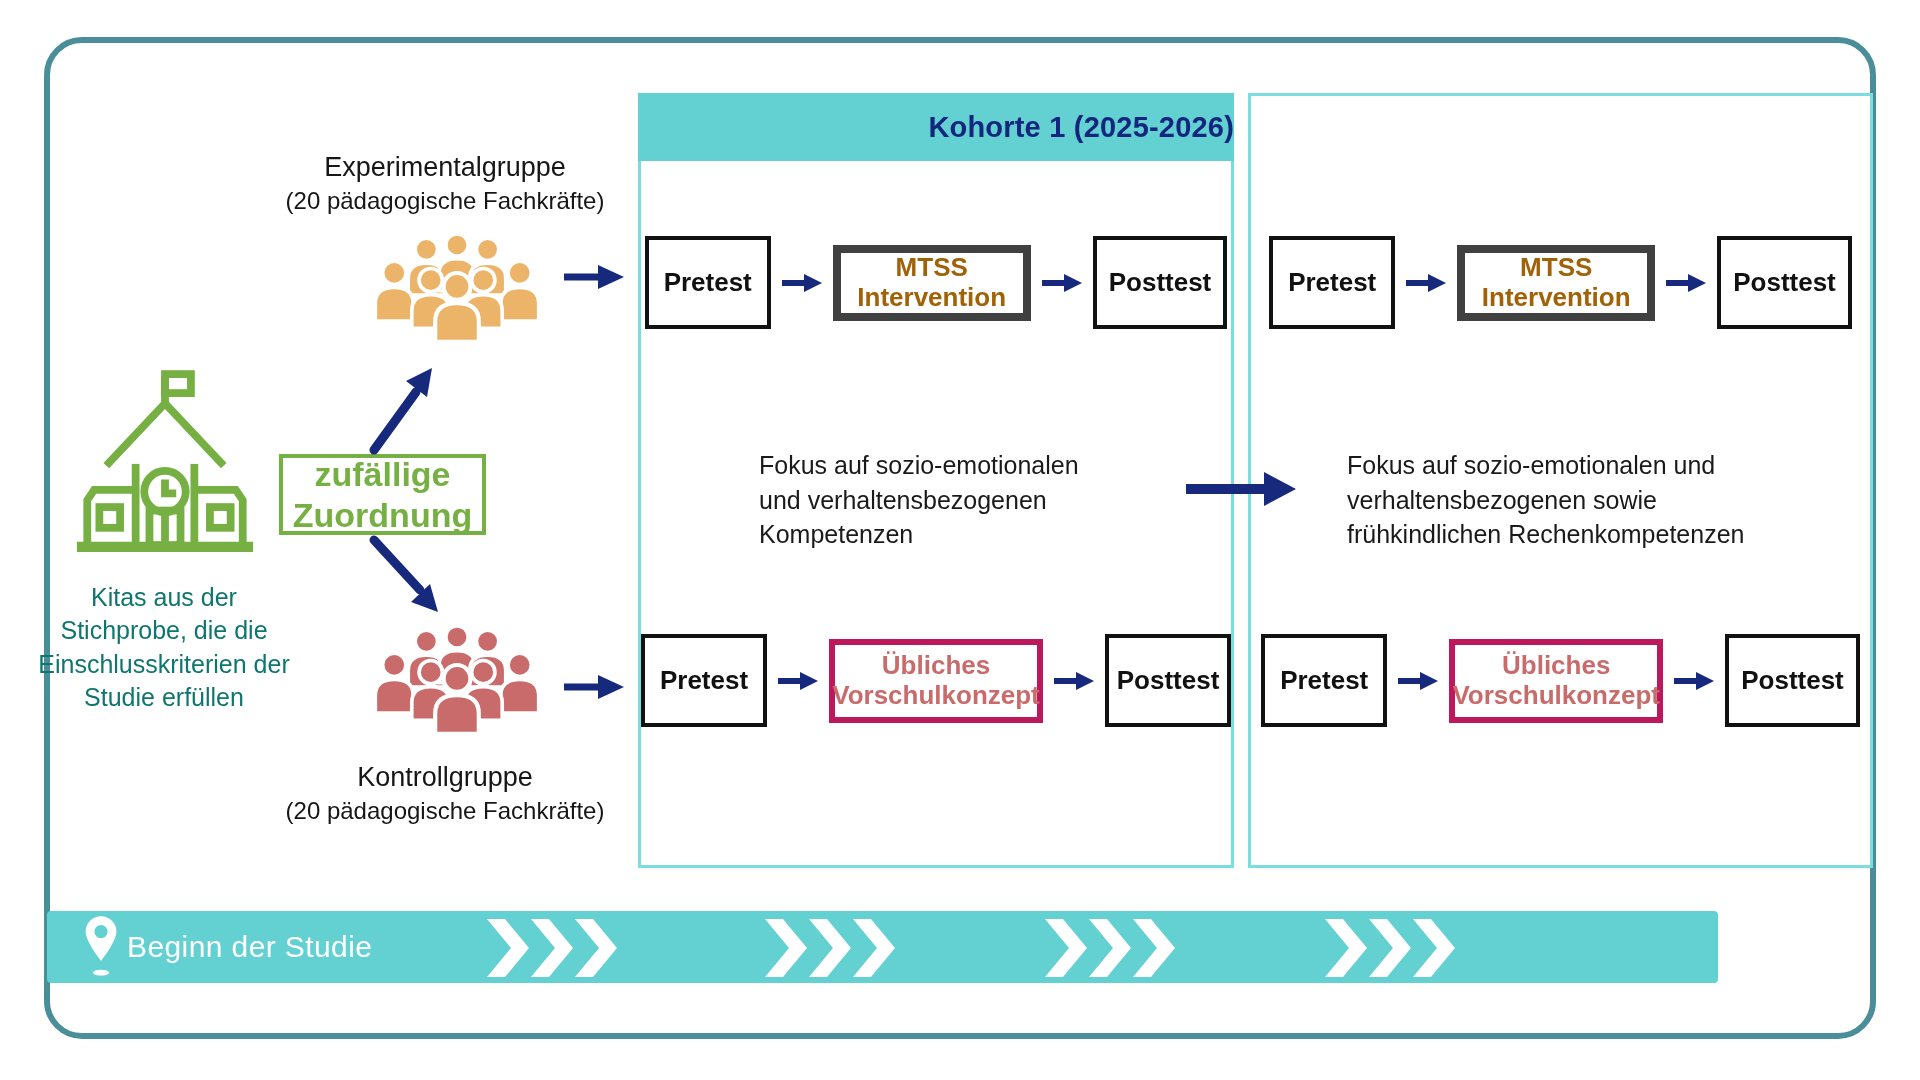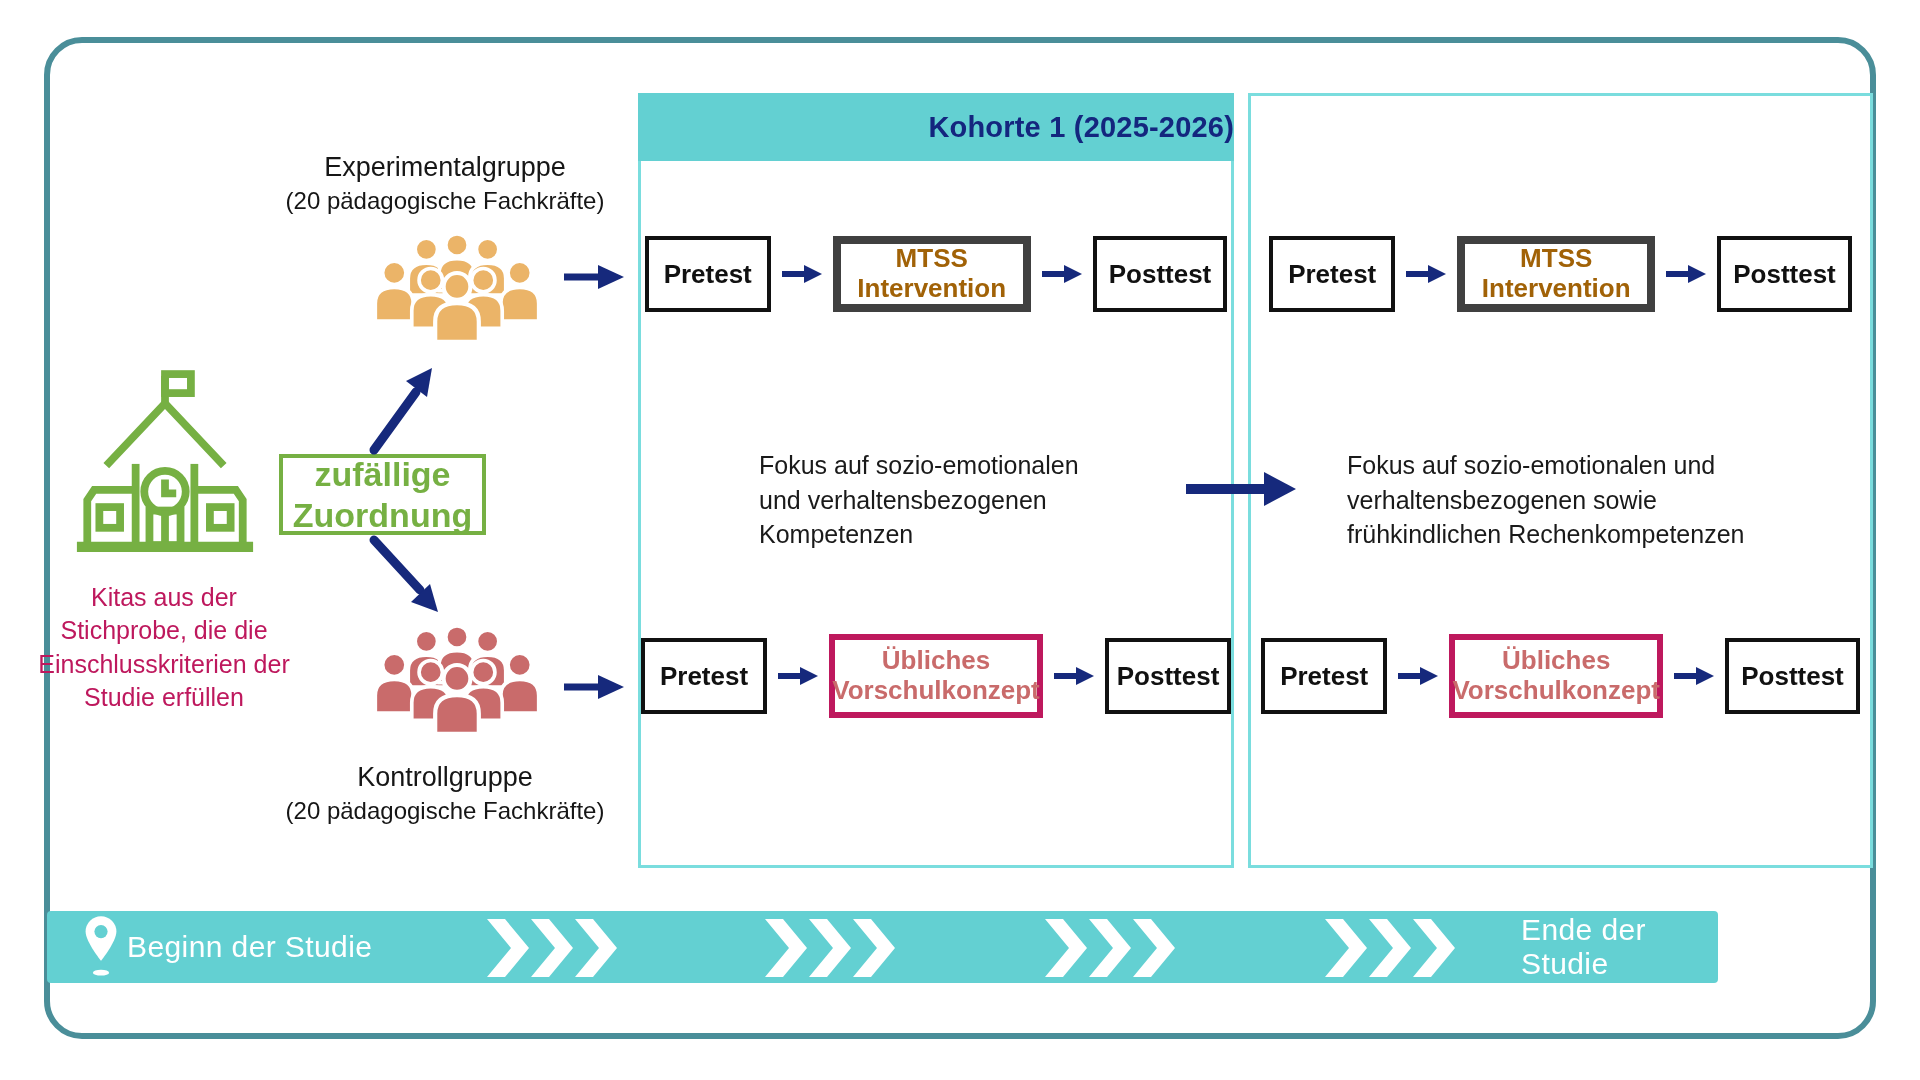--- a/index.html
+++ b/index.html
@@ -8,21 +8,21 @@
     font-family:"Liberation Sans", sans-serif;color:#161616;overflow:hidden;
   }
   .frame{
     position:absolute;left:44px;top:37px;width:1820px;height:990px;
     border:6px solid #4A8E99;border-radius:38px;background:transparent;
   }
   
   .school-icon{position:absolute;left:70px;top:362px;}
   .source-note{
     position:absolute;left:30px;top:556px;width:268px;text-align:center;
-    font-size:25px;line-height:1.33;color:#be185d;
+    font-size:25px;line-height:1.33;color:#0f766e;
   }
   .rand-box{
     position:absolute;left:279px;top:454px;width:207px;height:81px;
     border:4px solid #76B043;background:#fff;box-sizing:border-box;
     display:flex;align-items:center;justify-content:center;text-align:center;
     color:#76B043;font-weight:bold;font-size:34px;line-height:1.2;padding:4px 18px;
   }
   .group-label{position:absolute;width:360px;text-align:center;}
   .group-label .gname{font-weight:normal;font-size:27px;display:block;}
   .group-label .gdetail{font-size:24px;display:block;margin-top:4px;}
@@ -47,21 +47,21 @@
   .flow-row{
     position:absolute;left:0;right:0;display:flex;align-items:center;
     justify-content:center;gap:8px;
   }
   .row-top{top:140px;}
   .row-bottom{top:538px;}
   .box{
     box-sizing:border-box;background:#fff;display:flex;align-items:center;
     justify-content:center;text-align:center;font-weight:bold;font-size:26px;
   }
-  .test-box{border:4px solid #111111;color:#111111;min-width:126px;height:76px;padding:0 12px;}
+  .test-box{border:4px solid #111111;color:#111111;min-width:126px;height:93px;padding:0 12px;}
   .mtss-box{border:8px solid #404040;color:#a16207;width:198px;height:76px;line-height:1.15;padding:0 20px;}
   .concept-box{border:6px solid #be185d;color:#C96B6B;width:214px;height:84px;line-height:1.15;padding:0 6px;}
   .flow-arrow{flex:0 0 auto;}
   .focus-text{
     position:absolute;top:352px;text-align:left;font-size:25px;
     line-height:1.38;color:#1a1a1a;margin:0;
   }
   .cohort-1 .focus-text{left:118px;right:118px;}
   .cohort-2 .focus-text{left:96px;right:96px;}
   
@@ -297,20 +297,19 @@
       </g>
     </svg>
     <svg class="chev-group chev-4" width="130" height="58">
       <g fill="#ffffff">
         <use href="#chevron-shape"></use>
         <use href="#chevron-shape" transform="translate(44,0)"></use>
         <use href="#chevron-shape" transform="translate(88,0)"></use>
       </g>
     </svg>
 
-    <span class="tl-end">Ende der Studie</span>
     <svg class="tl-flag" width="86" height="96" viewBox="0 0 86 96">
       <line x1="34" y1="8" x2="34" y2="80" stroke="#ffffff" stroke-width="7"></line>
       <path d="M34,9 C46,1 56,13 76,5 L70,39 C54,45 46,33 34,39 Z" fill="#ffffff"></path>
       <ellipse cx="40" cy="80" rx="19" ry="10" fill="none" stroke="#ffffff" stroke-width="8"></ellipse>
     </svg>
   </div>
 </div>
 
 </body></html>

